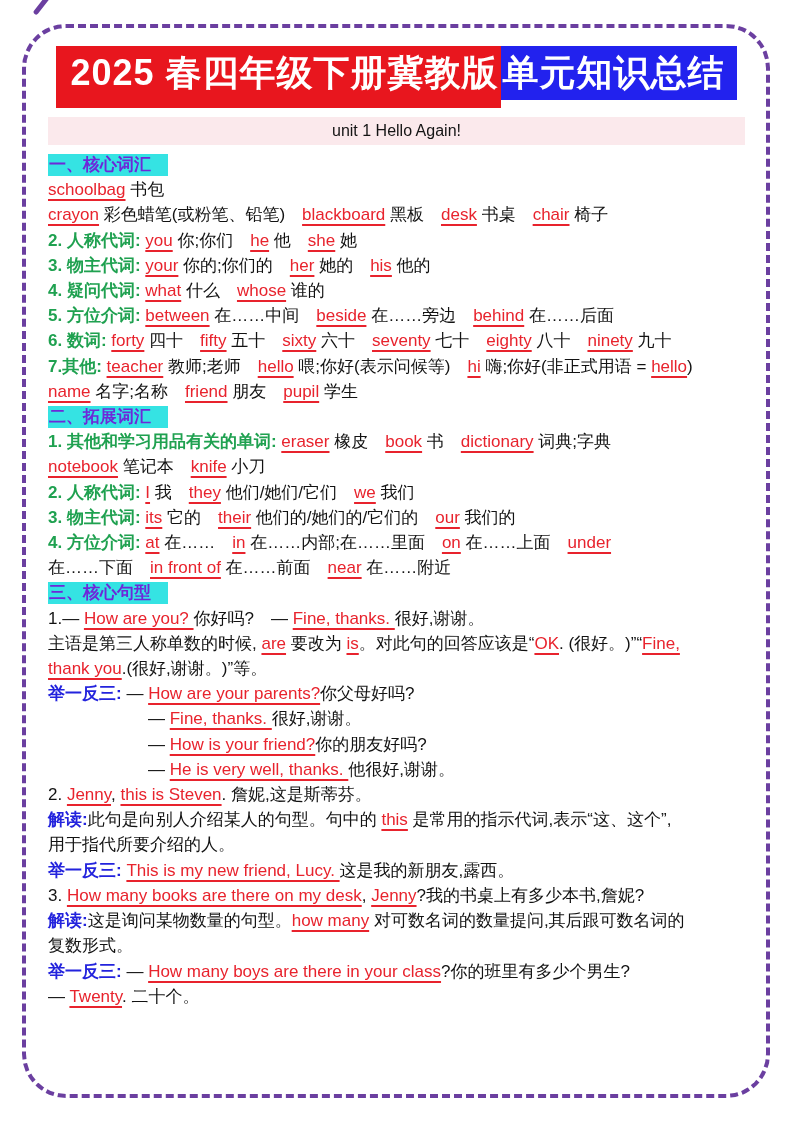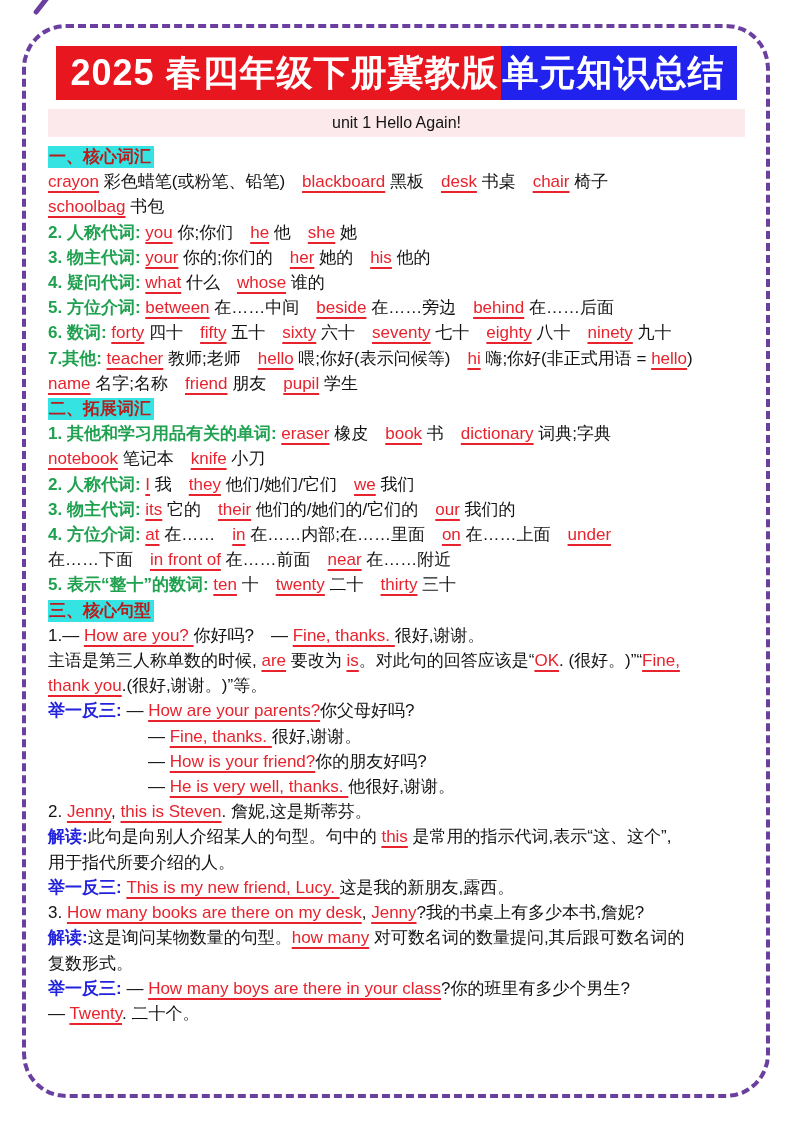--- a/index.html
+++ b/index.html
@@ -18,21 +18,21 @@
   }
 
   .inner { position:absolute; left:48px; top:46px; width:697px; }
 
   .title-row { text-align:center; line-height:0; }
   .title-seg {
     display:inline-block; color:#ffffff; font-weight:bold;
     font-size:36px; line-height:54px; vertical-align:top;
     letter-spacing:1px;
   }
-  .title-red  { background:var(--banner-red,#e8161e); padding:0 2px 0 14px; }
+  .title-red  { background:var(--banner-red,#e8161e); padding:0 2px 8px 14px; }
   .title-blue { background:var(--banner-blue,#2222ee); padding:0 12px 0 2px;text-align:right; }
 
   .subtitle {
     margin-top:9px; background:var(--pink,#fbe9ec);
     text-align:center; font-size:16px; color:#141414;
     padding:5px 0; font-weight:normal;
   }
 
   .content { margin-top:7px; font-size:17px; line-height:25.2px; color:#121212; }
   .line { min-height:25.2px; }
@@ -42,56 +42,55 @@
   .g { color:var(--green,#1fa150); font-weight:bold; }
   .u { color:var(--blue,#2323dd); font-weight:bold; }
   .r {
     color:var(--red,#e8232d);
     text-decoration:underline;
     text-decoration-thickness:1.5px;
     text-underline-offset:4px;
   }
   .heading-line { min-height:25.2px; }
   .heading {
-    background:var(--cyan,#35e3e3); color:#b91c1c;
-    font-weight:bold; padding:1px 3px 2px 1px;
+    background:var(--cyan,#35e3e3); color:#6d28d9;
+    font-weight:bold; padding:1px 17px 2px 1px;
   }
 </style>
 </head>
 <body>
 
 <div class="border-frame"></div>
 <div class="corner-dash"></div>
 
 <div class="inner">
   <div class="title-row">
     <span class="title-seg title-red">2025 春四年级下册冀教版</span><span class="title-seg title-blue">单元知识总结</span>
   </div>
 
   <div class="subtitle">unit 1 Hello Again!</div>
 
   <div class="content">
       <div class="heading-line"><span class="heading">一、核心词汇</span></div>
+      <div class="line"><span class="r">schoolbag</span><span class="k"> 书包</span></div>
       <div class="line"><span class="r">crayon</span><span class="k"> 彩色蜡笔(或粉笔、铅笔)　</span><span class="r">blackboard</span><span class="k"> 黑板　</span><span class="r">desk</span><span class="k"> 书桌　</span><span class="r">chair</span><span class="k"> 椅子</span></div>
-      <div class="line"><span class="r">schoolbag</span><span class="k"> 书包</span></div>
       <div class="line"><span class="g">2. 人称代词: </span><span class="r">you</span><span class="k"> 你;你们　</span><span class="r">he</span><span class="k"> 他　</span><span class="r">she</span><span class="k"> 她</span></div>
       <div class="line"><span class="g">3. 物主代词: </span><span class="r">your</span><span class="k"> 你的;你们的　</span><span class="r">her</span><span class="k"> 她的　</span><span class="r">his</span><span class="k"> 他的</span></div>
       <div class="line"><span class="g">4. 疑问代词: </span><span class="r">what</span><span class="k"> 什么　</span><span class="r">whose</span><span class="k"> 谁的</span></div>
       <div class="line"><span class="g">5. 方位介词: </span><span class="r">between</span><span class="k"> 在……中间　</span><span class="r">beside</span><span class="k"> 在……旁边　</span><span class="r">behind</span><span class="k"> 在……后面</span></div>
       <div class="line"><span class="g">6. 数词: </span><span class="r">forty</span><span class="k"> 四十　</span><span class="r">fifty</span><span class="k"> 五十　</span><span class="r">sixty</span><span class="k"> 六十　</span><span class="r">seventy</span><span class="k"> 七十　</span><span class="r">eighty</span><span class="k"> 八十　</span><span class="r">ninety</span><span class="k"> 九十</span></div>
       <div class="line"><span class="g">7.其他: </span><span class="r">teacher</span><span class="k"> 教师;老师　</span><span class="r">hello</span><span class="k"> 喂;你好(表示问候等)　</span><span class="r">hi</span><span class="k"> 嗨;你好(非正式用语 = </span><span class="r">hello</span><span class="k">)</span></div>
       <div class="line"><span class="r">name</span><span class="k"> 名字;名称　</span><span class="r">friend</span><span class="k"> 朋友　</span><span class="r">pupil</span><span class="k"> 学生</span></div>
       <div class="heading-line"><span class="heading">二、拓展词汇</span></div>
       <div class="line"><span class="g">1. 其他和学习用品有关的单词: </span><span class="r">eraser</span><span class="k"> 橡皮　</span><span class="r">book</span><span class="k"> 书　</span><span class="r">dictionary</span><span class="k"> 词典;字典</span></div>
       <div class="line"><span class="r">notebook</span><span class="k"> 笔记本　</span><span class="r">knife</span><span class="k"> 小刀</span></div>
       <div class="line"><span class="g">2. 人称代词: </span><span class="r">I</span><span class="k"> 我　</span><span class="r">they</span><span class="k"> 他们/她们/它们　</span><span class="r">we</span><span class="k"> 我们</span></div>
       <div class="line"><span class="g">3. 物主代词: </span><span class="r">its</span><span class="k"> 它的　</span><span class="r">their</span><span class="k"> 他们的/她们的/它们的　</span><span class="r">our</span><span class="k"> 我们的</span></div>
       <div class="line"><span class="g">4. 方位介词: </span><span class="r">at</span><span class="k"> 在……　</span><span class="r">in</span><span class="k"> 在……内部;在……里面　</span><span class="r">on</span><span class="k"> 在……上面　</span><span class="r">under</span></div>
       <div class="line"><span class="k">在……下面　</span><span class="r">in front of</span><span class="k"> 在……前面　</span><span class="r">near</span><span class="k"> 在……附近</span></div>
-      <div class="line"><span class="g">5. 表示“整十”的数词: </span><span class="r">ten</span><span class="k"> 十　</span><span class="r">twenty</span><span class="k"> 二十　</span><span class="r">thirty</span><span class="k"> 三十</span></div>
       <div class="heading-line"><span class="heading">三、核心句型</span></div>
       <div class="line"><span class="k">1.— </span><span class="r">How are you? </span><span class="k">你好吗?　— </span><span class="r">Fine, thanks. </span><span class="k">很好,谢谢。</span></div>
       <div class="line"><span class="k">主语是第三人称单数的时候, </span><span class="r">are</span><span class="k"> 要改为 </span><span class="r">is</span><span class="k">。对此句的回答应该是“</span><span class="r">OK</span><span class="k">. (很好。)”“</span><span class="r">Fine,</span></div>
       <div class="line"><span class="r">thank you</span><span class="k">.(很好,谢谢。)”等。</span></div>
       <div class="line"><span class="u">举一反三: </span><span class="k">— </span><span class="r">How are your parents?</span><span class="k">你父母好吗?</span></div>
       <div class="line ind"><span class="k">— </span><span class="r">Fine, thanks. </span><span class="k">很好,谢谢。</span></div>
       <div class="line ind"><span class="k">— </span><span class="r">How is your friend?</span><span class="k">你的朋友好吗?</span></div>
       <div class="line ind"><span class="k">— </span><span class="r">He is very well, thanks. </span><span class="k">他很好,谢谢。</span></div>
       <div class="line"><span class="k">2. </span><span class="r">Jenny</span><span class="k">, </span><span class="r">this is Steven</span><span class="k">.  詹妮,这是斯蒂芬。</span></div>
       <div class="line"><span class="u">解读:</span><span class="k">此句是向别人介绍某人的句型。句中的 </span><span class="r">this</span><span class="k"> 是常用的指示代词,表示“这、这个”,</span></div>

